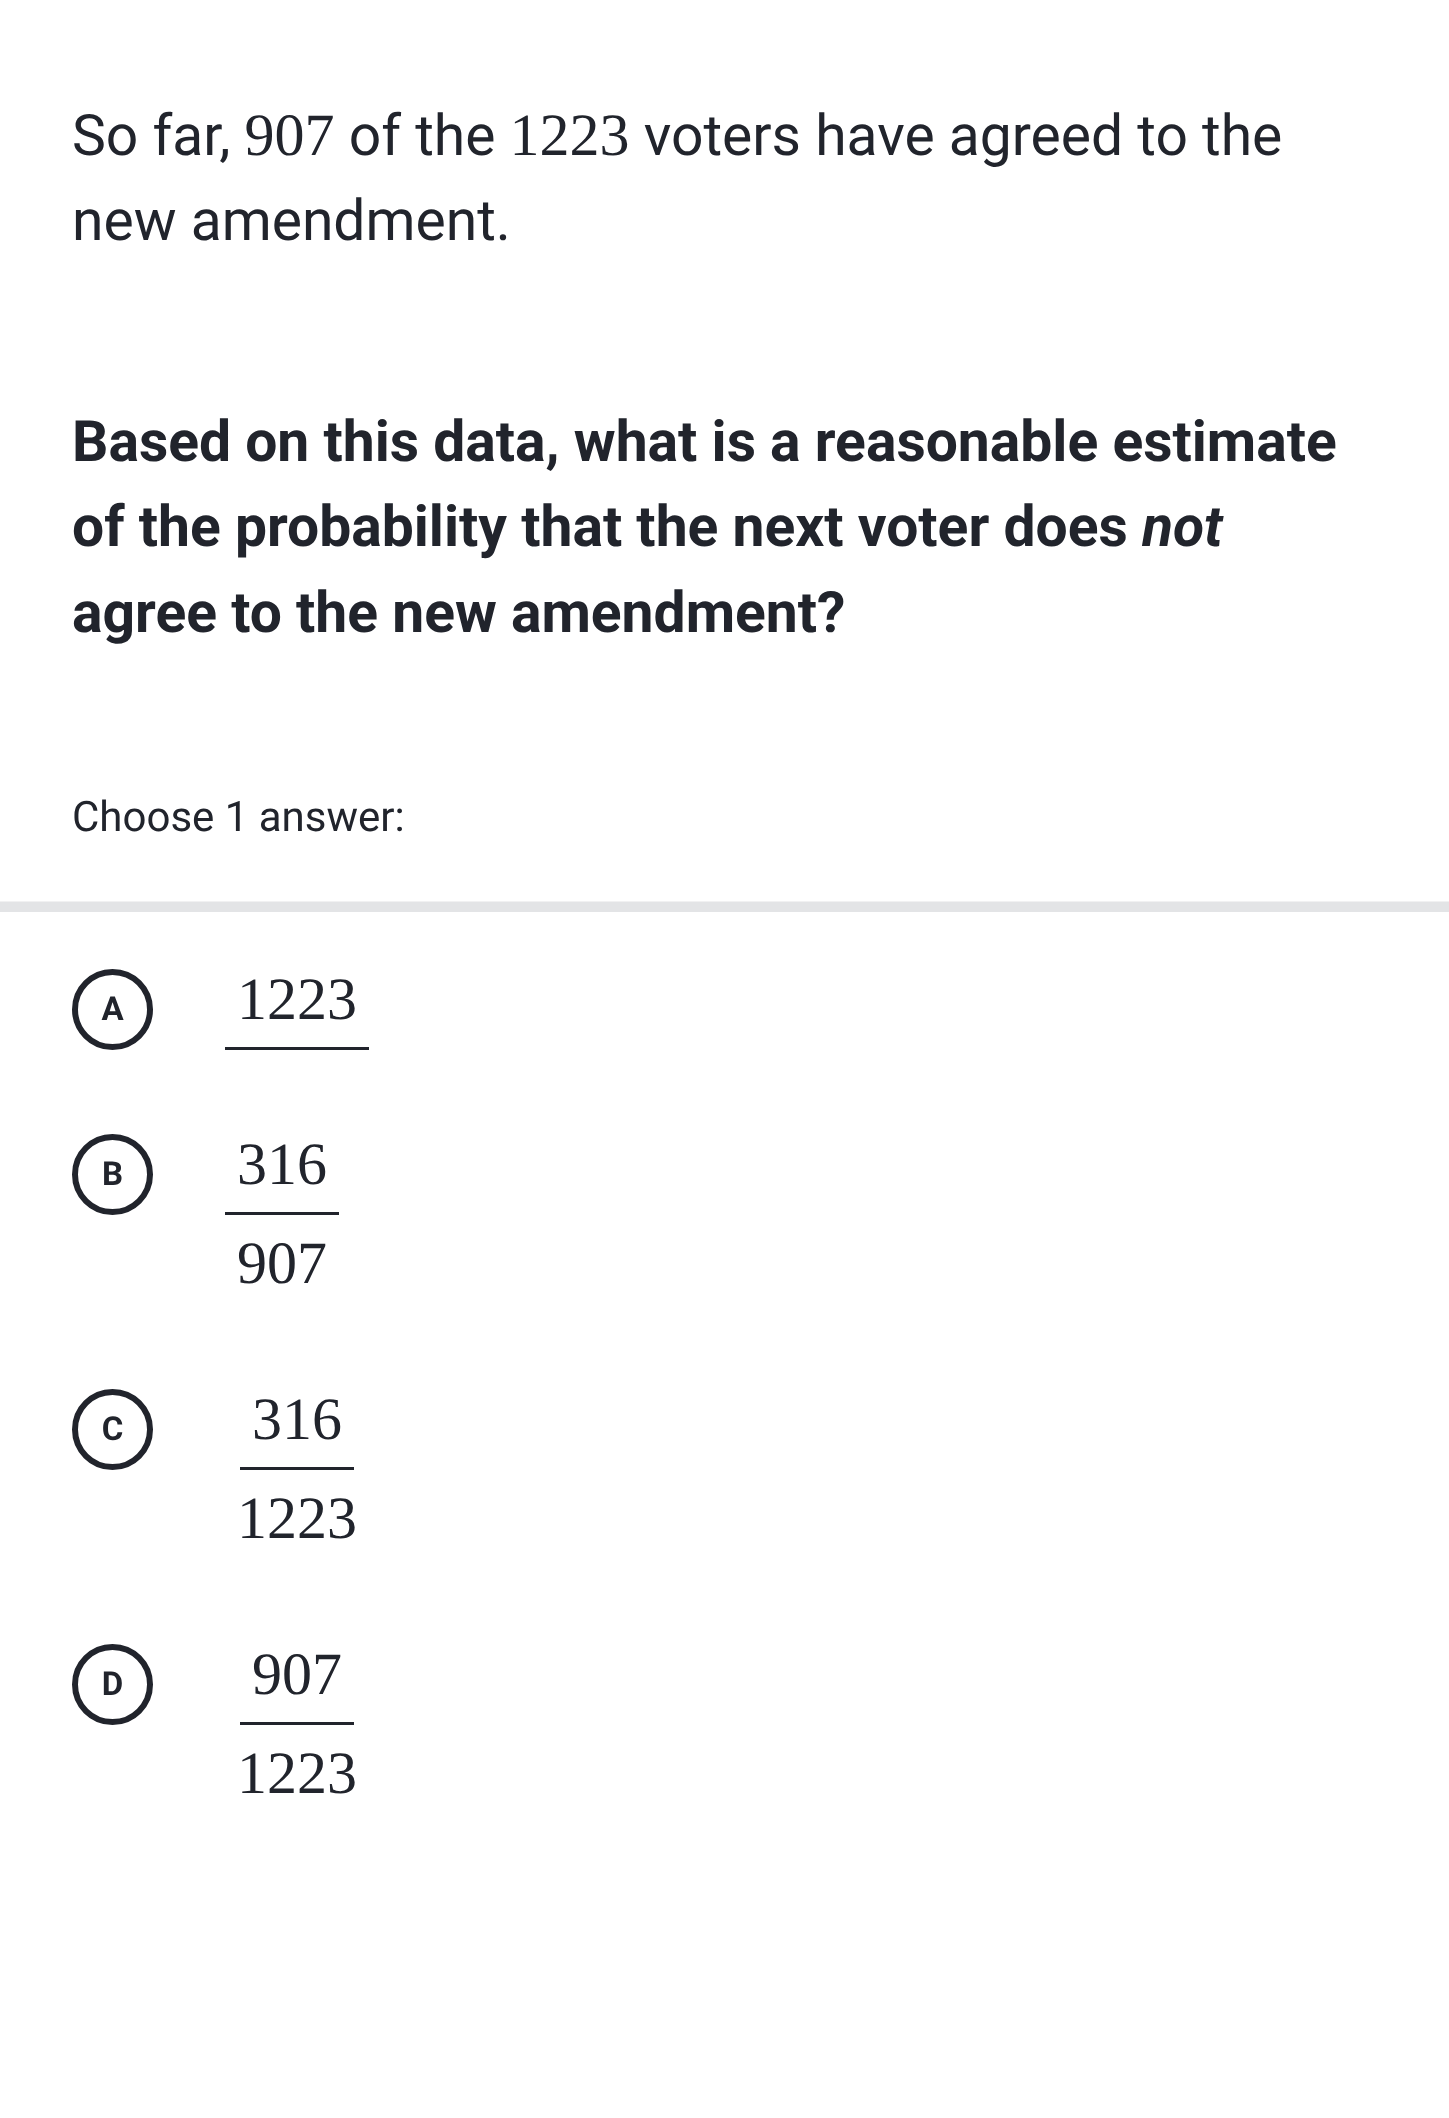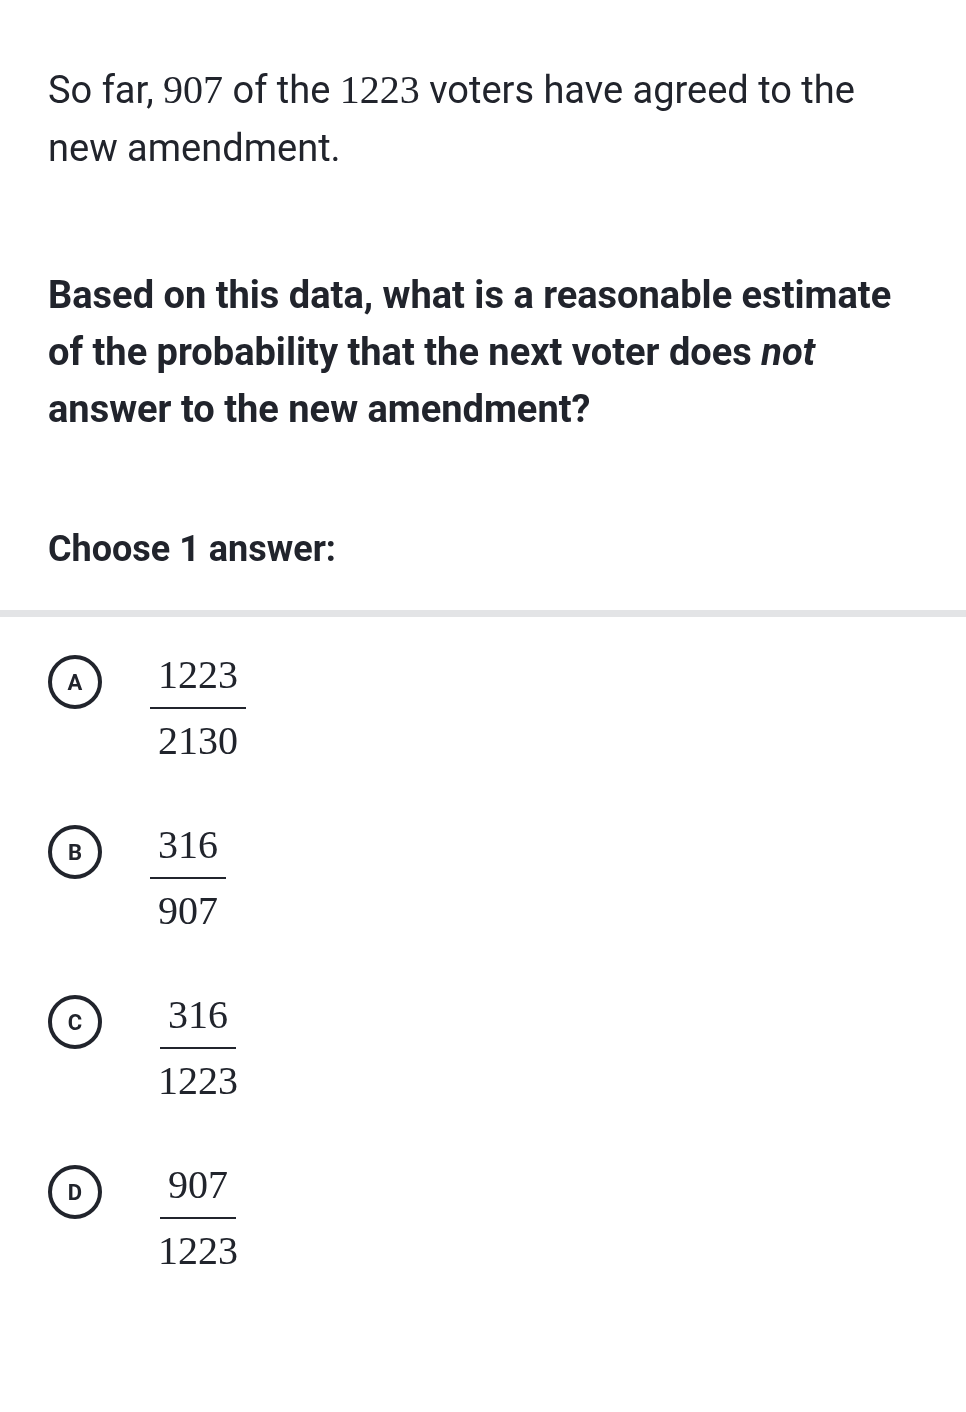--- a/index.html
+++ b/index.html
@@ -29,22 +29,22 @@
       font-weight: 700;
       line-height: 1.5;
       margin-bottom: 90px;
       color: #21242c;
     }
     .question-text .italic {
       font-style: italic;
       text-align: right;
     }
     .choose-text {
-      font-size: 36px;
-      font-weight: 700;
+      font-size: 28px;
+      font-weight: 400;
       margin-bottom: 40px;
       color: #21242c;
       margin-top: 41px;
     }
     .divider {
       border: none;
       border-top: 7px solid #e3e4e6;
       margin: 0 -48px 30px -48px;
     }
     .answer-option {
@@ -87,34 +87,33 @@
     }
   </style>
 </head>
 <body>
 
 <div class="problem-text">
   <span>So far, </span><span class="number">907</span><span> of the </span><span class="number">1223</span><span> voters have agreed to the new amendment.</span>
 </div>
 
 <div class="question-text">
-  <span>Based on this data, what is a reasonable estimate of the probability that the next voter does </span><span class="italic">not</span><span> answer to the new amendment?</span>
+  <span>Based on this data, what is a reasonable estimate of the probability that the next voter does </span><span class="italic">not</span><span> agree to the new amendment?</span>
 </div>
 
 <div class="choose-text">Choose 1 answer:</div>
 
 <hr class="divider">
 
 <div class="answer-option">
   <div class="radio-circle">
     <span class="radio-letter">A</span>
   </div>
   <div class="fraction">
     <div class="fraction-num">1223</div>
-    <div class="fraction-den">2130</div>
   </div>
 </div>
 
 <div class="answer-option">
   <div class="radio-circle">
     <span class="radio-letter">B</span>
   </div>
   <div class="fraction">
     <div class="fraction-num">316</div>
     <div class="fraction-den">907</div>

